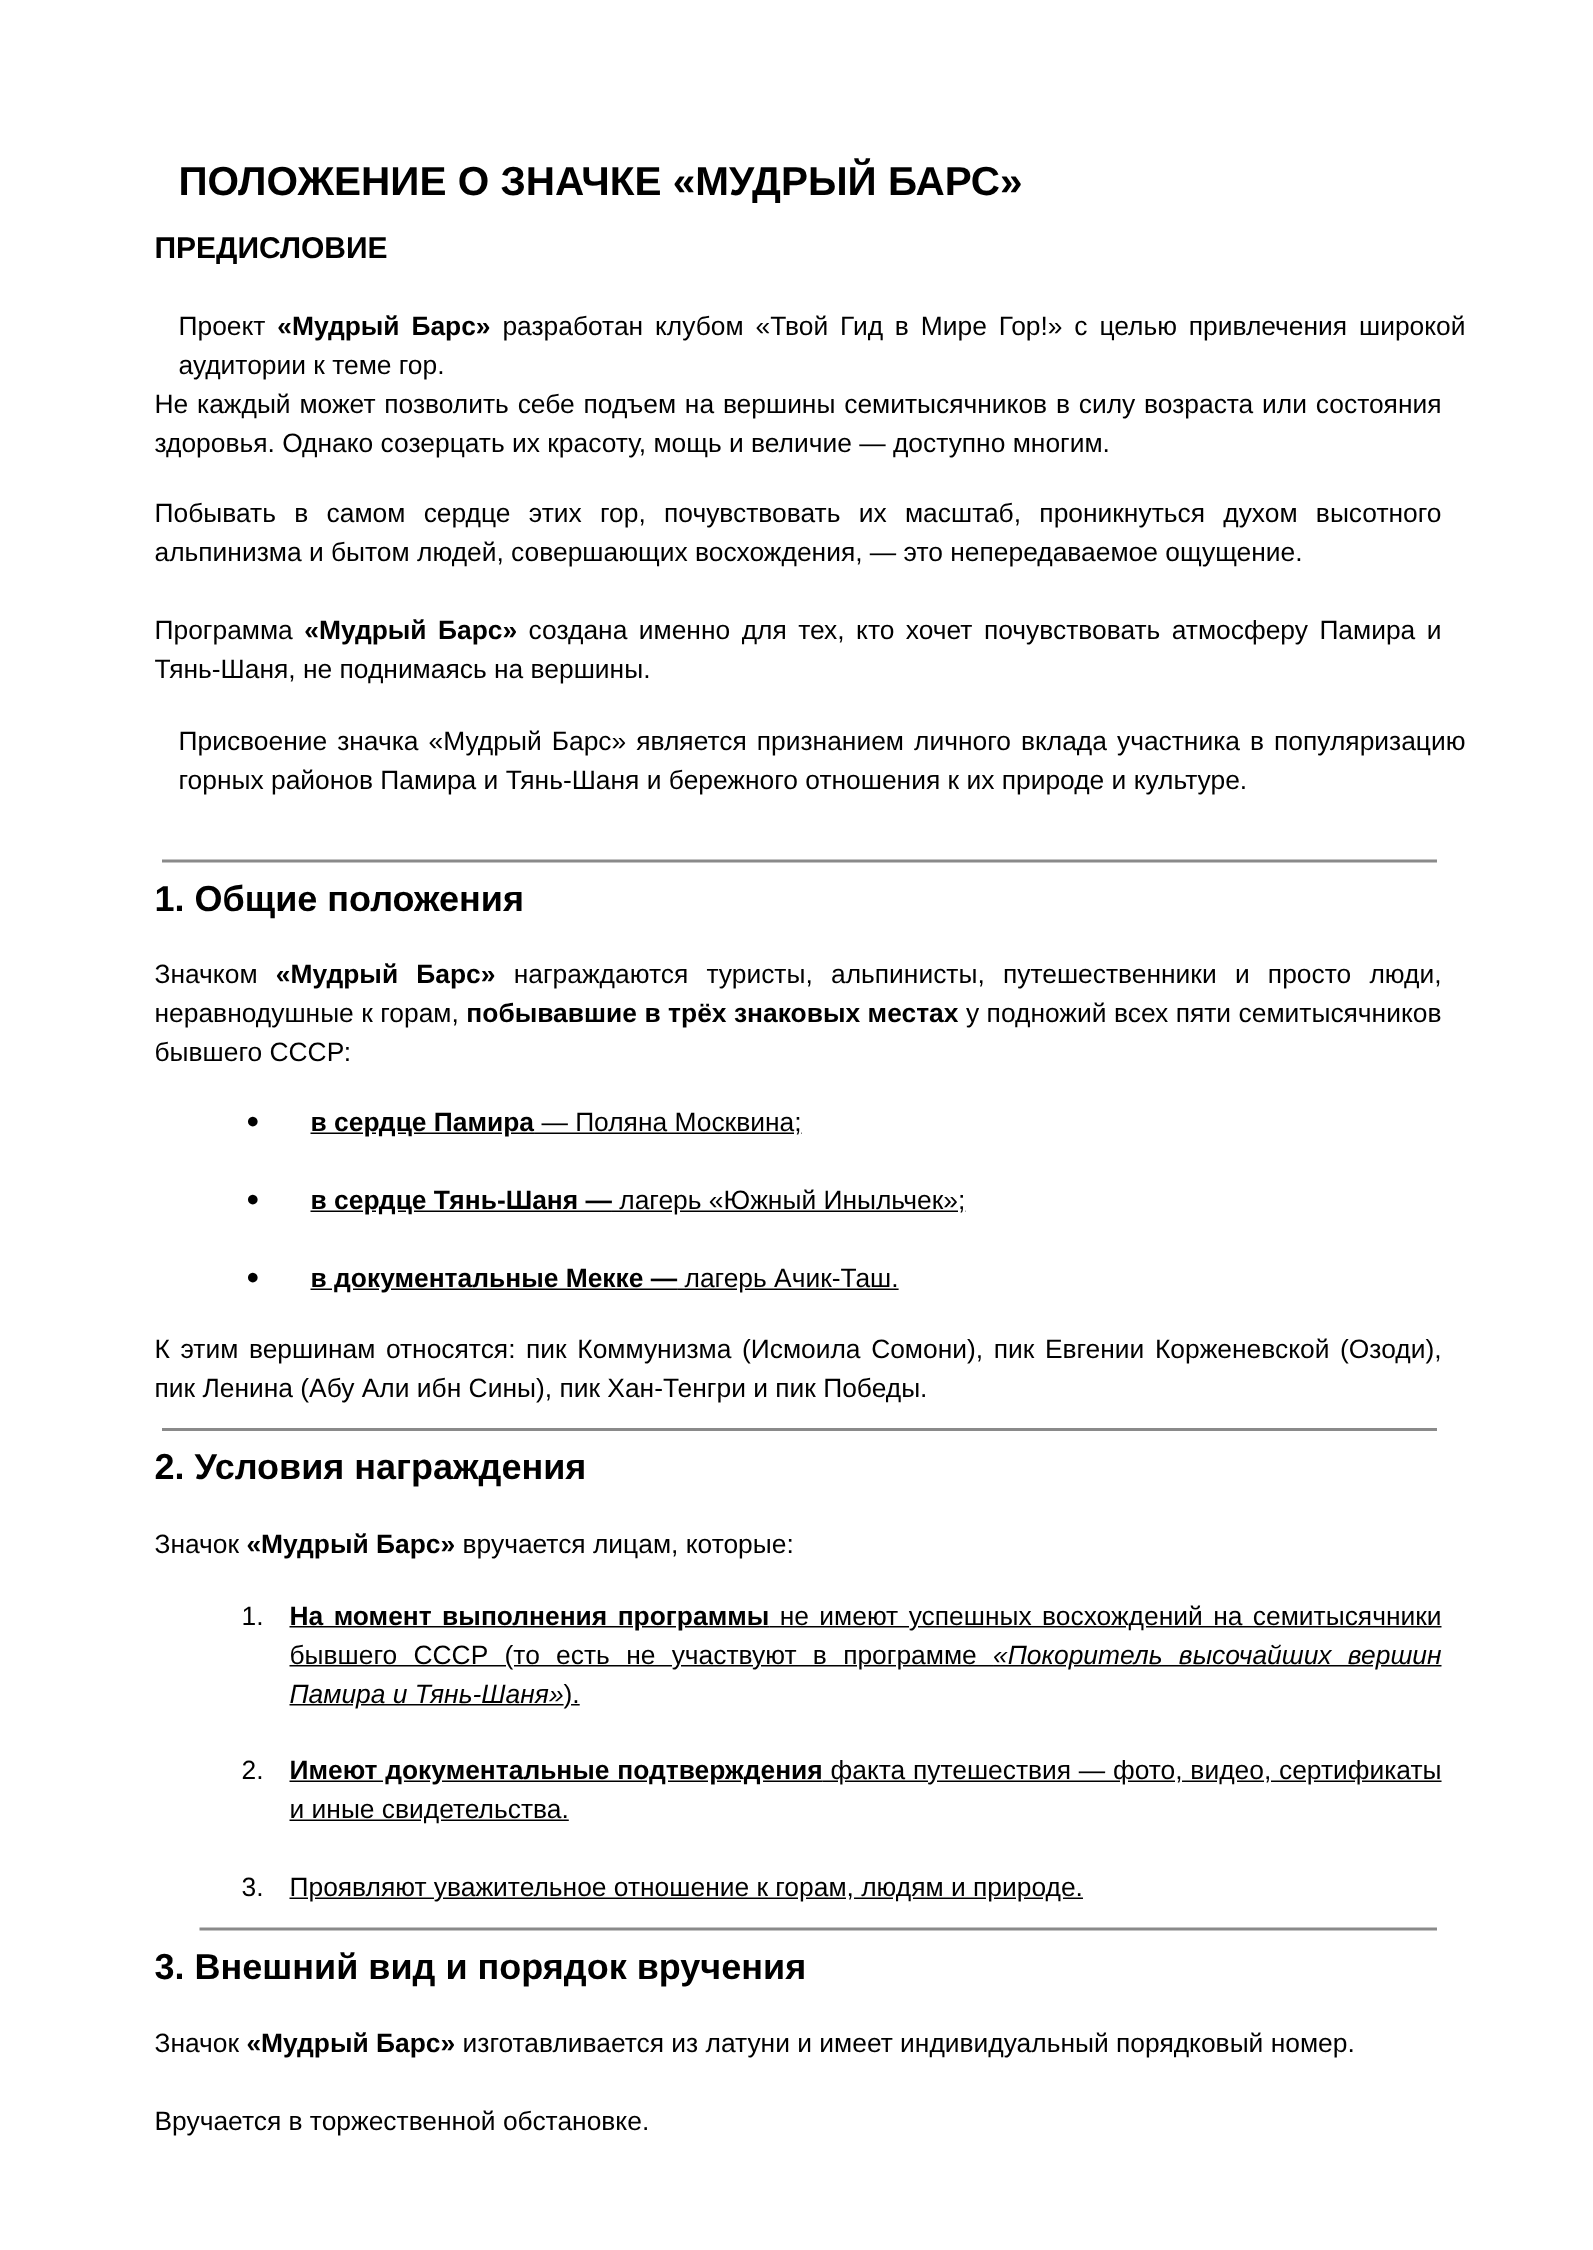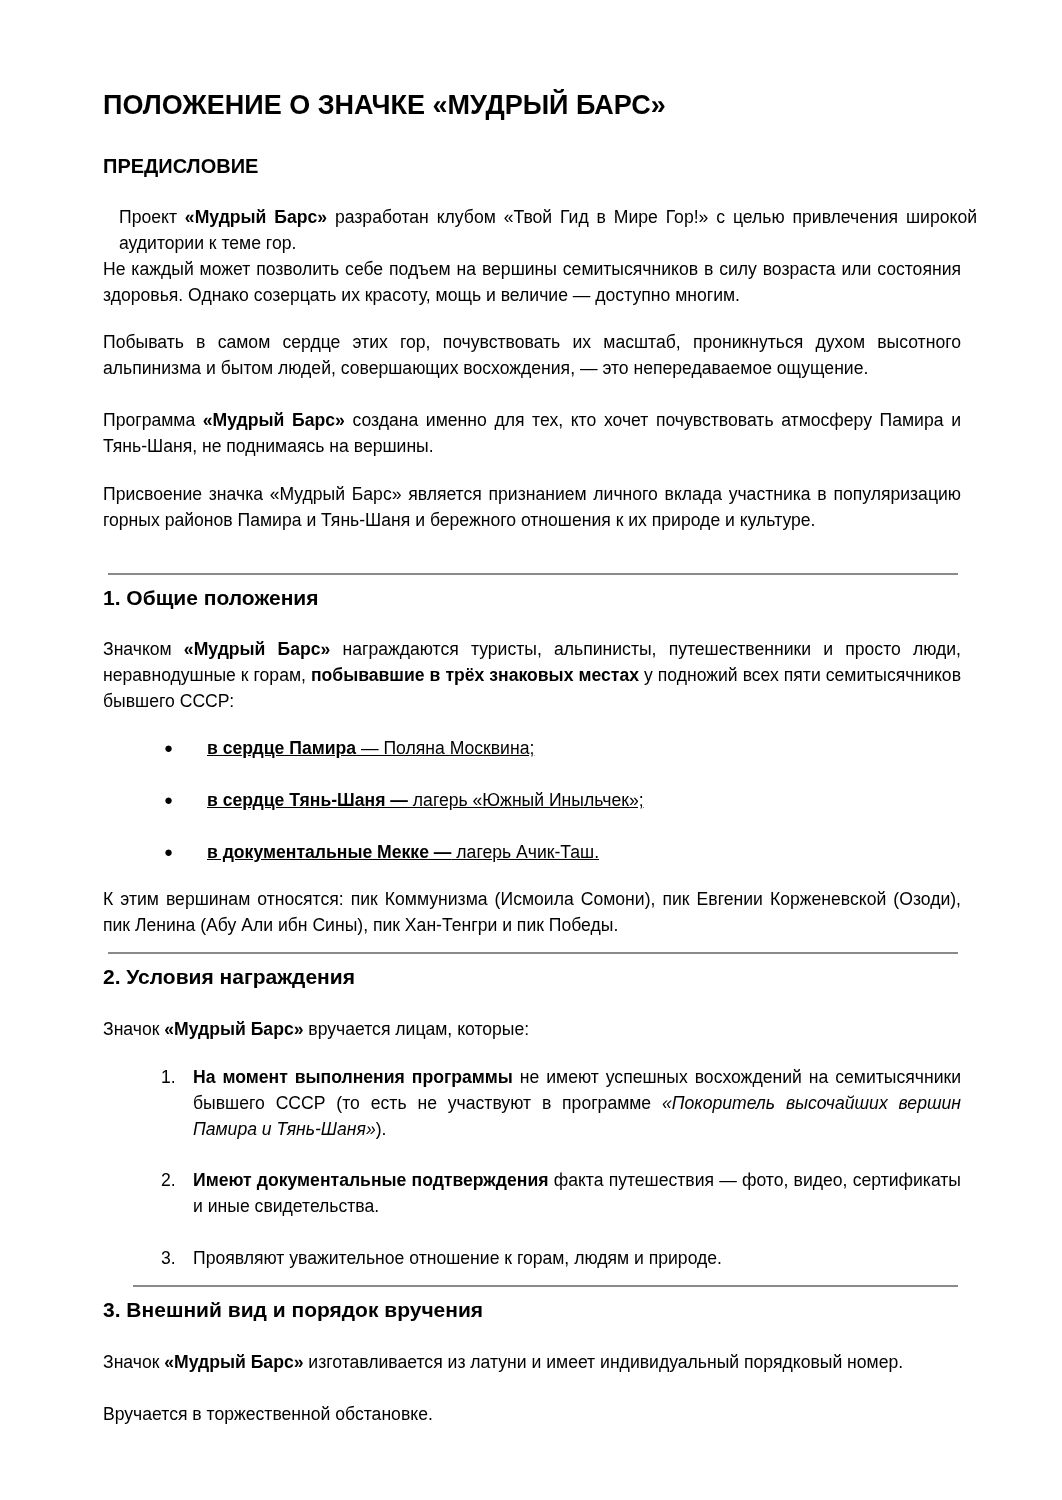--- a/index.html
+++ b/index.html
@@ -2,70 +2,70 @@
 <html><head>
 <meta charset="utf-8">
 <style>
   html, body { margin: 0; padding: 0; background: #ffffff; }
   body {
     width: 1062px; height: 1500px; position: relative; overflow: hidden;
     font-family: "Liberation Sans", sans-serif; color: #000;
   }
   .page { position: absolute; left: 103px; top: 0; width: 858px; }
   h1 {
-    margin: 0; font-size: 27px; font-weight: bold; letter-spacing: 0px;
+    margin: 16px; font-size: 27px; font-weight: bold; letter-spacing: 0px;
     position: absolute; top: 90px; left: 0; white-space: nowrap;
   }
   h2.pre {
     margin: 0; font-size: 20px; font-weight: bold;
     position: absolute; top: 155px; left: 0;
   }
   h3 {
-    margin: 0; font-size: 21px; font-weight: bold; position: absolute; left: 0; white-space: nowrap;
+    margin: 0; font-size: 24px; font-weight: bold; position: absolute; left: 0; white-space: nowrap;
   }
   p {
     margin: 0; font-size: 17.6px; line-height: 26px; text-align: justify;
     position: absolute; left: 0; width: 858px;
   }
   .hr {
     position: absolute; height: 2px; background: #8a8a8a;
   }
   ul.bullets { list-style: none; margin: 0; padding: 0; position: absolute; left: 0; width: 858px; }
   ul.bullets li {
     position: absolute; left: 0; font-size: 17.6px; line-height: 26px; white-space: nowrap;
   }
   ul.bullets li .dot {
     position: absolute; left: 61px; top: 0; font-size: 15px;
   }
   ul.bullets li .txt { position: absolute; left: 104px; top: 0; text-decoration: underline; }
   ol.nums { list-style: none; margin: 0; padding: 0; position: absolute; left: 0; width: 858px; }
   ol.nums li { position: absolute; left: 0; width: 858px; font-size: 17.6px; line-height: 26px; }
   ol.nums li .num { position: absolute; left: 58px; top: 0; }
-  ol.nums li .txt { position: absolute; left: 90px; top: 0; width: 768px; text-align: justify; }
+  ol.nums li .txt { position: absolute; left: 90px; top: 0; width: 768px; text-align: justify; text-decoration: underline; }
   b { font-weight: bold; }
   i { font-style: italic; }
 </style>
 </head>
 <body>
 
 <div class="page">
 
   <h1>ПОЛОЖЕНИЕ О ЗНАЧКЕ «МУДРЫЙ БАРС»</h1>
 
   <h2 class="pre">ПРЕДИСЛОВИЕ</h2>
 
   <p style="top:204px;margin-left:16px;"><span>Проект </span><b>«Мудрый Барс»</b><span> разработан клубом «Твой Гид в Мире Гор!» с целью привлечения широкой аудитории к теме гор.</span></p>
 
   <p style="top:256px;"> Не каждый может позволить себе подъем на вершины семитысячников в силу возраста или состояния здоровья. Однако созерцать их красоту, мощь и величие — доступно многим.</p>
 
   <p style="top:329px;">Побывать в самом сердце этих гор, почувствовать их масштаб, проникнуться духом высотного альпинизма и бытом людей, совершающих восхождения, — это непередаваемое ощущение.</p>
 
   <p style="top:407px;"><span> Программа </span><b>«Мудрый Барс»</b><span> создана именно для тех, кто хочет почувствовать атмосферу Памира и Тянь-Шаня, не поднимаясь на вершины.</span></p>
 
-  <p style="top:481px;">Присвоение значка «Мудрый Барс» является признанием личного вклада участника в популяризацию горных районов Памира и Тянь-Шаня и бережного отношения к их природе и культуре.</p>
+  <p style="top:481px;margin-left:16px;">Присвоение значка «Мудрый Барс» является признанием личного вклада участника в популяризацию горных районов Памира и Тянь-Шаня и бережного отношения к их природе и культуре.</p>
 
   <div class="hr" style="top:573px; left:5px; width:850px;"></div>
 
   <h3 style="top:586px;">1. Общие положения</h3>
 
   <p style="top:636px;"><span>Значком </span><b>«Мудрый Барс»</b><span> награждаются туристы, альпинисты, путешественники и просто люди, неравнодушные к горам, </span><b>побывавшие в трёх знаковых местах</b><span> у подножий всех пяти семитысячников бывшего СССР:</span></p>
 
   <ul class="bullets" style="top:0;">
     <li style="top:735px;">
       <span class="dot">●</span>

